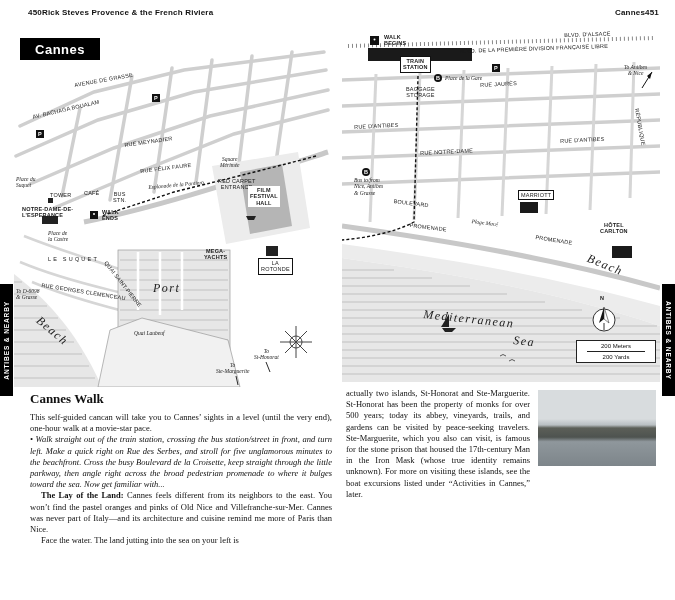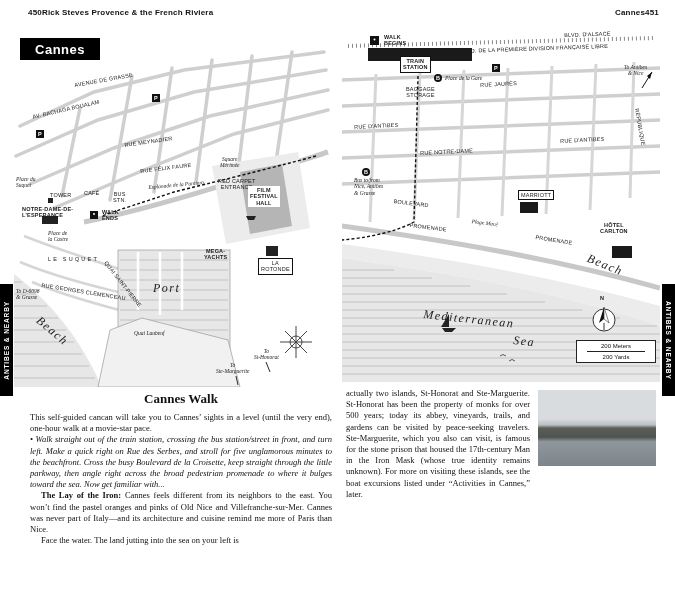--- a/index.html
+++ b/index.html
@@ -39,21 +39,21 @@
   .ml.big{font-family:"Liberation Serif",serif;font-style:italic;font-size:12px;letter-spacing:1.5px;color:#222}
   .ml.wbox{background:#fff;border:1px solid #111;padding:1px 2px}
   .ml.panel{background:#fff;padding:1px 2px}
   .ml.pk{background:#111;color:#fff;width:8px;height:8px;display:flex;align-items:center;justify-content:center;font-weight:bold;font-size:5.5px}
   .ml.round{border-radius:50%}
 
   .scalebox{position:absolute;left:234px;top:310px;width:80px;background:#fff;border:1px solid #222;
     padding:2px 4px;text-align:center;font-family:"Liberation Sans",sans-serif;font-size:6px}
   .sclrule{border-top:1px solid #222;margin:2px 6px}
 
-  .walk-head{position:absolute;left:30px;top:391px;width:302px;text-align:center;
+  .walk-head{position:absolute;left:30px;top:391px;width:302px;text-align:left;
     font-size:13px;font-weight:bold;font-family:"Liberation Serif",serif}
   .lbody{position:absolute;left:30px;top:412px;width:302px}
   .rbody{position:absolute;left:8px;top:388px;width:310px}
   .para{font-size:8.5px;line-height:11.2px;text-align:justify}
   .para.ind{text-indent:11px}
   .para.pit{font-style:italic}
 
   .photo{float:right;width:118px;height:76px;margin:2px 0 22px 8px;
     background:linear-gradient(#d8dcde 0%,#d8dcde 38%,#b9bfc2 46%,#5c5f58 50%,#4e5350 62%,#8f979c 68%,#7d858a 100%)}
 </style>
@@ -199,21 +199,21 @@
 St-Honorat</span>
           <span class="ml it ctr" style="left: 202px; top: 332px;">To
 Ste-Marguerite</span>
         </div>
     </div>
 
     <h2 class="walk-head">Cannes Walk</h2>
     <div class="lbody">
       <p class="para">This self-guided cancan will take you to Cannes’ sights in a level (until the very end), one-hour walk at a movie-star pace.</p>
       <p class="para pit">• Walk straight out of the train station, crossing the bus station/street in front, and turn left. Make a quick right on Rue des Serbes, and stroll for five unglamorous minutes to the beachfront. Cross the busy Boulevard de la Croisette, keep straight through the little parkway, then angle right across the broad pedestrian promenade to where it bulges toward the sea. Now get familiar with...</p>
-      <p class="para ind"><b>The Lay of the Iron:</b> <span>Cannes feels different from its neighbors to the east. You won’t find the pastel oranges and pinks of Old Nice and Villefranche-sur-Mer. Cannes was never part of Italy—and its architecture and cuisine remind me more of Paris than Nice.</span></p>
+      <p class="para ind"><b>The Lay of the Land:</b> <span>Cannes feels different from its neighbors to the east. You won’t find the pastel oranges and pinks of Old Nice and Villefranche-sur-Mer. Cannes was never part of Italy—and its architecture and cuisine remind me more of Paris than Nice.</span></p>
       <p class="para ind">Face the water. The land jutting into the sea on your left is</p>
     </div>
   </div>
 
   <div class="page pr">
     <div class="pghead rhead">
       <span>Cannes</span>
       <span>451</span>
     </div>
 

